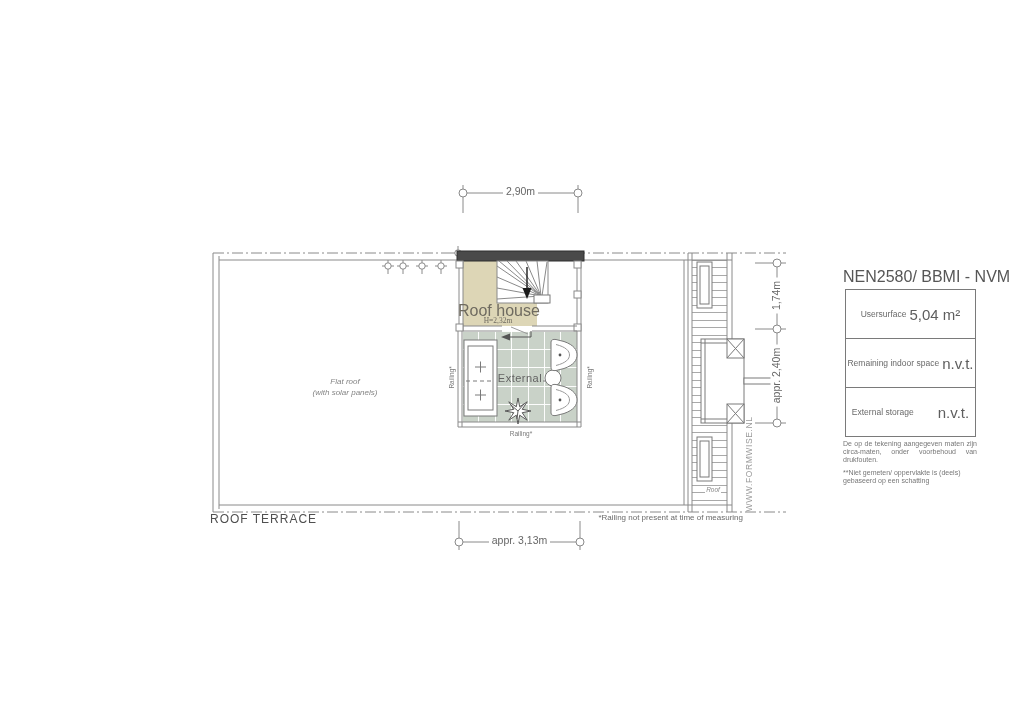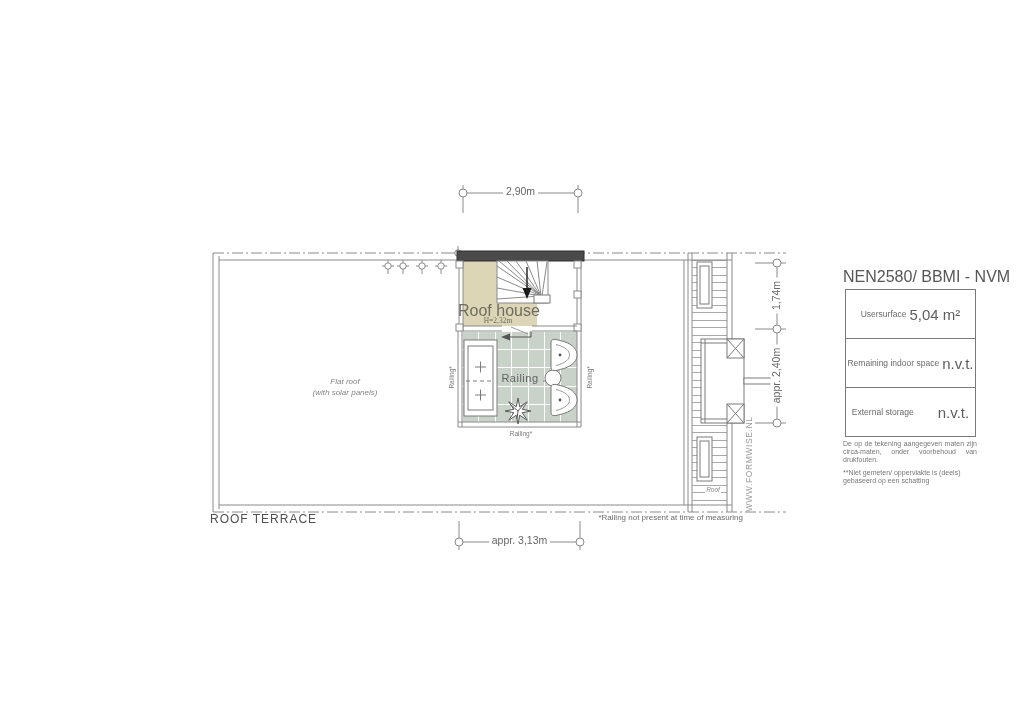--- a/index.html
+++ b/index.html
@@ -217,21 +217,21 @@
   <div class="txt dim ctr rot" style="left:752px;top:290px;width:50px;"><span class="wbg">1,74m</span></div>
   <div class="txt dim ctr rot" style="left:742px;top:370px;width:70px;"><span class="wbg">appr. 2,40m</span></div>
 
   <div class="txt ctr" id="flat-roof" style="left:295px;top:376px;width:100px;">
     <div>Flat roof</div>
     <div>(with solar panels)</div>
   </div>
 
   <div class="txt ctr" id="roof-house-label" style="left:458px;top:303px;width:80px;">Roof house</div>
   <div class="txt ctr" id="roof-house-height" style="left:458px;top:317px;width:80px;">H=2,32m</div>
-  <div class="txt ctr" id="terrace-label" style="left:490px;top:373px;width:60px;">Railing</div>
+  <div class="txt ctr" id="terrace-label" style="left:490px;top:373px;width:60px;">External</div>
 
   <div class="txt small-lbl ctr rot" style="left:432px;top:374px;width:40px;">Railing*</div>
   <div class="txt small-lbl ctr rot" style="left:570px;top:374px;width:40px;">Railing*</div>
   <div class="txt small-lbl ctr" style="left:496px;top:431px;width:50px;">Railing*</div>
 
   <div class="txt ctr" id="roof-strip-label" style="left:698px;top:487px;width:30px;"><span class="wbg" style="padding:0 1px;">Roof</span></div>
 
   <div class="txt" id="plan-title" style="left:210px;top:513px;">ROOF TERRACE</div>
   <div class="txt" id="footnote" style="left:558px;top:514px;width:185px;text-align:right;">*Railing not present at time of measuring</div>
 

